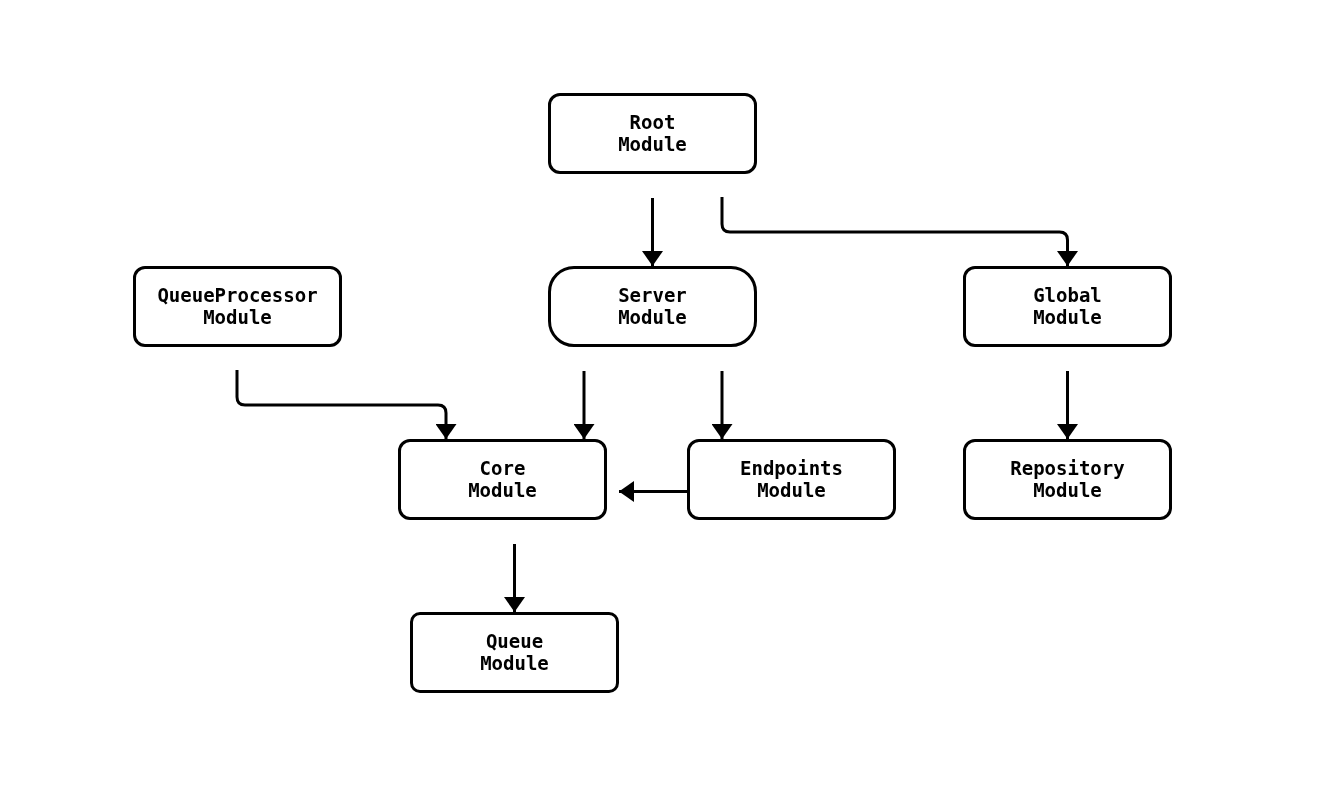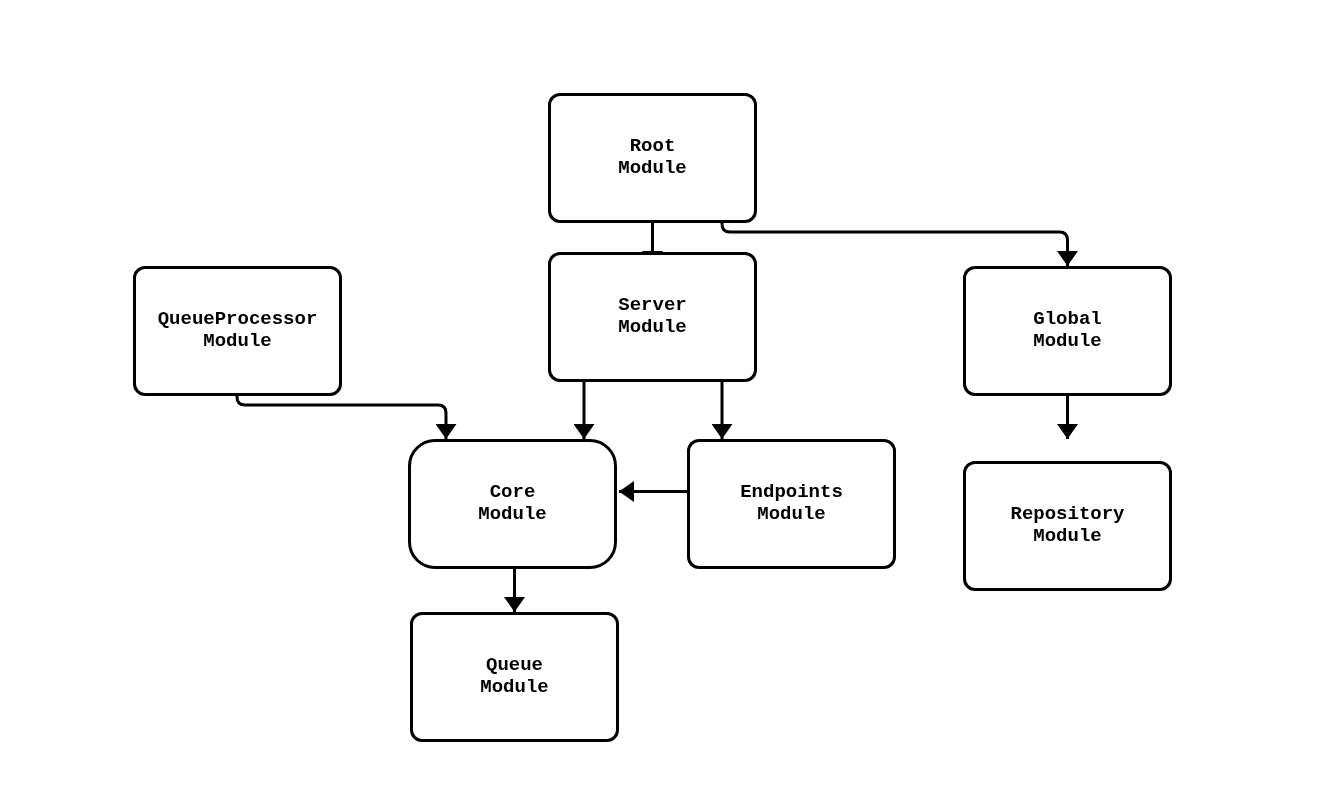--- a/index.html
+++ b/index.html
@@ -20,46 +20,45 @@
     left: 0;
     top: 0;
     width: 1337px;
     height: 809px;
     display: block;
   }
   .node {
     position: absolute;
     box-sizing: border-box;
     width: 209px;
-    height: 130px;
+    height: 81px;
     background: #ffffff;
     border: 3px solid #000000;
     border-radius: 12px;
     display: flex;
     align-items: center;
     justify-content: center;
     text-align: center;
-    font-family: Liberation Mono, monospace;
   }
   .node .label {
     font-size: 19px;
     font-weight: bold;
     line-height: 1.15;
     color: #000000;
     white-space: pre-line;
   }
   
   .node-root           { left: 548px; top:  93px; }
   .node-queueprocessor { left: 133px; top: 266px; }
-  .node-server         { left: 548px; top: 252px; }
+  .node-server         { left: 548px; top: 266px; border-radius: 26px; }
   .node-global         { left: 963px; top: 266px; align-items: center; }
-  .node-core           { left: 408px; top: 439px; border-radius: 27px; }
+  .node-core           { left: 398px; top: 439px; }
   .node-endpoints      { left: 687px; top: 439px; align-items: center; }
-  .node-repository     { left: 963px; top: 461px; }
-  .node-queue          { left: 410px; top: 612px; }
+  .node-repository     { left: 963px; top: 439px; }
+  .node-queue          { left: 410px; top: 612px; border-radius: 10px; }
   .edge {
     fill: none;
     stroke: #000000;
     stroke-width: 3;
   }
 </style>
 </head>
 <body>
 
 <div class="canvas">

